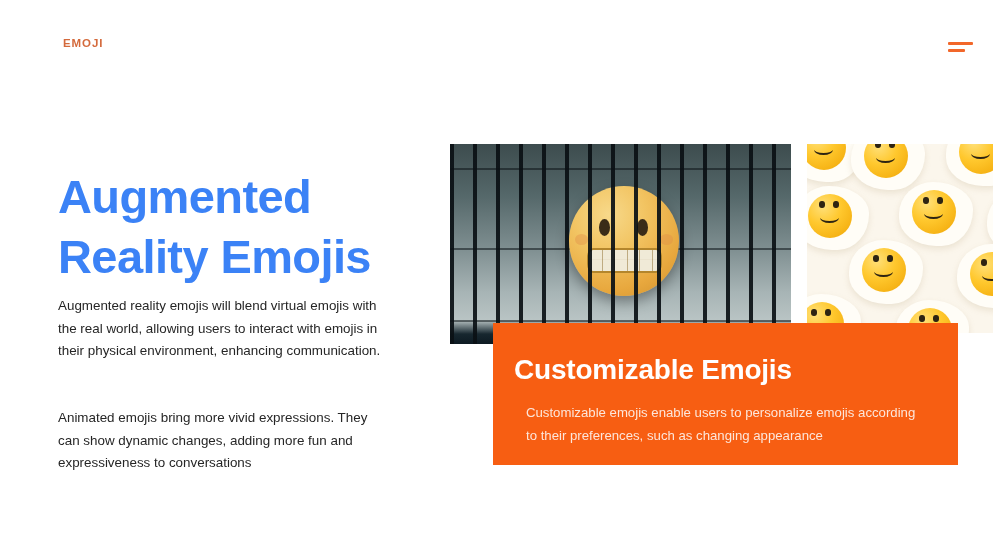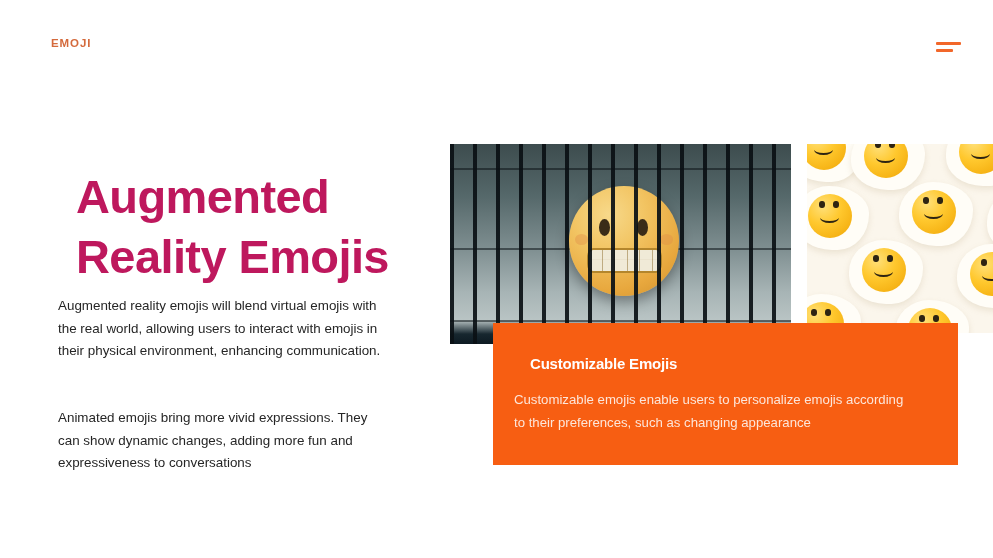--- a/index.html
+++ b/index.html
@@ -17,21 +17,21 @@
   .page {
     position: relative;
     width: 993px;
     height: 558px;
     background: #ffffff;
   }
 
   
   .site-header {
     position: absolute;
-    left: 0; top: 0;
+    left: 12px; top: 0;
     width: 952px;
     height: 92px;
   }
   .brand {
     position: absolute;
     left: 51px;
     top: 38px;
     font-size: 11.5px;
     font-weight: bold;
     letter-spacing: 0.9px;
@@ -59,22 +59,21 @@
   
   .hero-title {
     position: absolute;
     left: 58px;
     top: 136px;
     width: 380px;
     font-size: 47px;
     font-weight: bold;
     line-height: 1.26;
     letter-spacing: -0.6px;
-    color: #be185d;
-    margin-left: 18px;
+    color: #3b82f6;
   }
   .body-copy {
     position: absolute;
     left: 58px;
     width: 330px;
     font-size: 13.4px;
     line-height: 22.5px;
     color: #262626;
   }
   .body-copy.p1 { top: 282px; }
@@ -236,32 +235,32 @@
     position: absolute;
     left: 493px;
     top: 323px;
     width: 465px;
     height: 142px;
     background: #f75e12;
     box-sizing: border-box;
     padding: 33px 24px 0 21px;
   }
   .callout-title {
-    font-size: 15px;
+    font-size: 28px;
     font-weight: bold;
     letter-spacing: -0.2px;
     color: #ffffff;
     line-height: 1;
-    margin: 0 0 17px 16px;
+    margin: 0 0 17px 0;
   }
   .callout-text {
     font-size: 13.2px;
     line-height: 23px;
     color: #fde6da;
-    margin: 0;
+    margin: 12px;
     max-width: 400px;
   }
 </style>
 </head>
 <body>
 
 <div class="page">
 
   <div class="site-header">
     <div class="brand">EMOJI</div>

